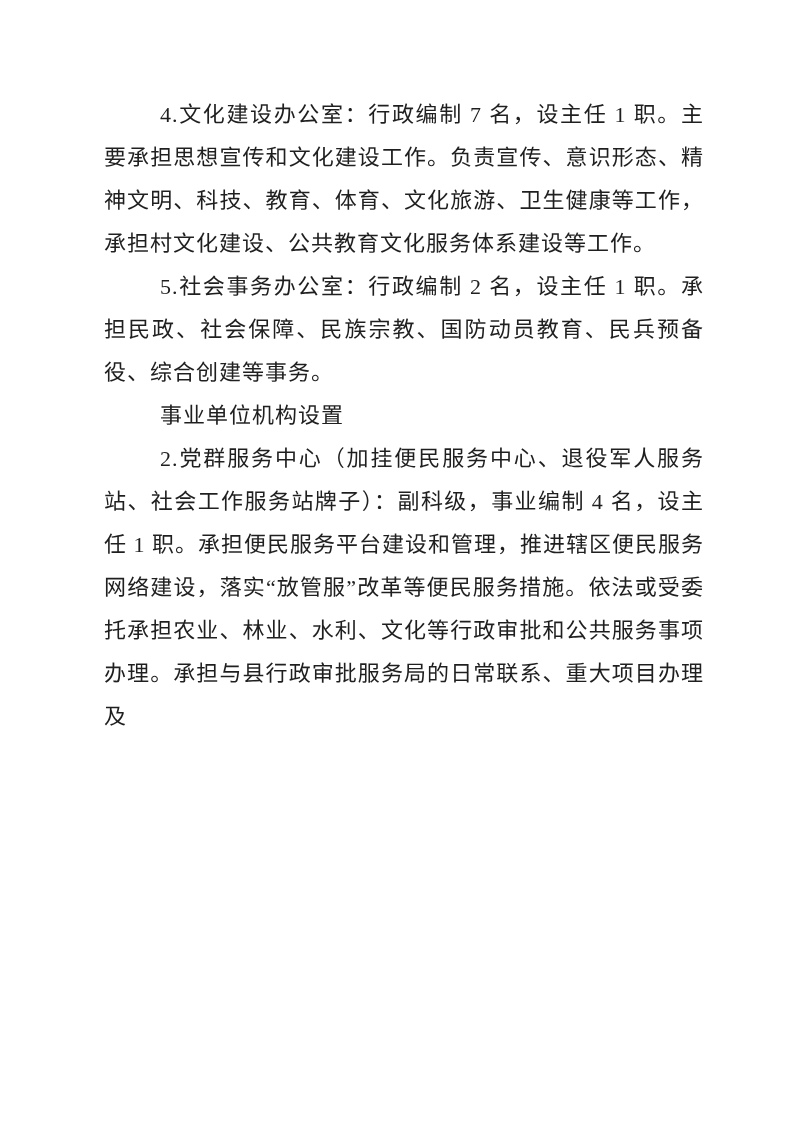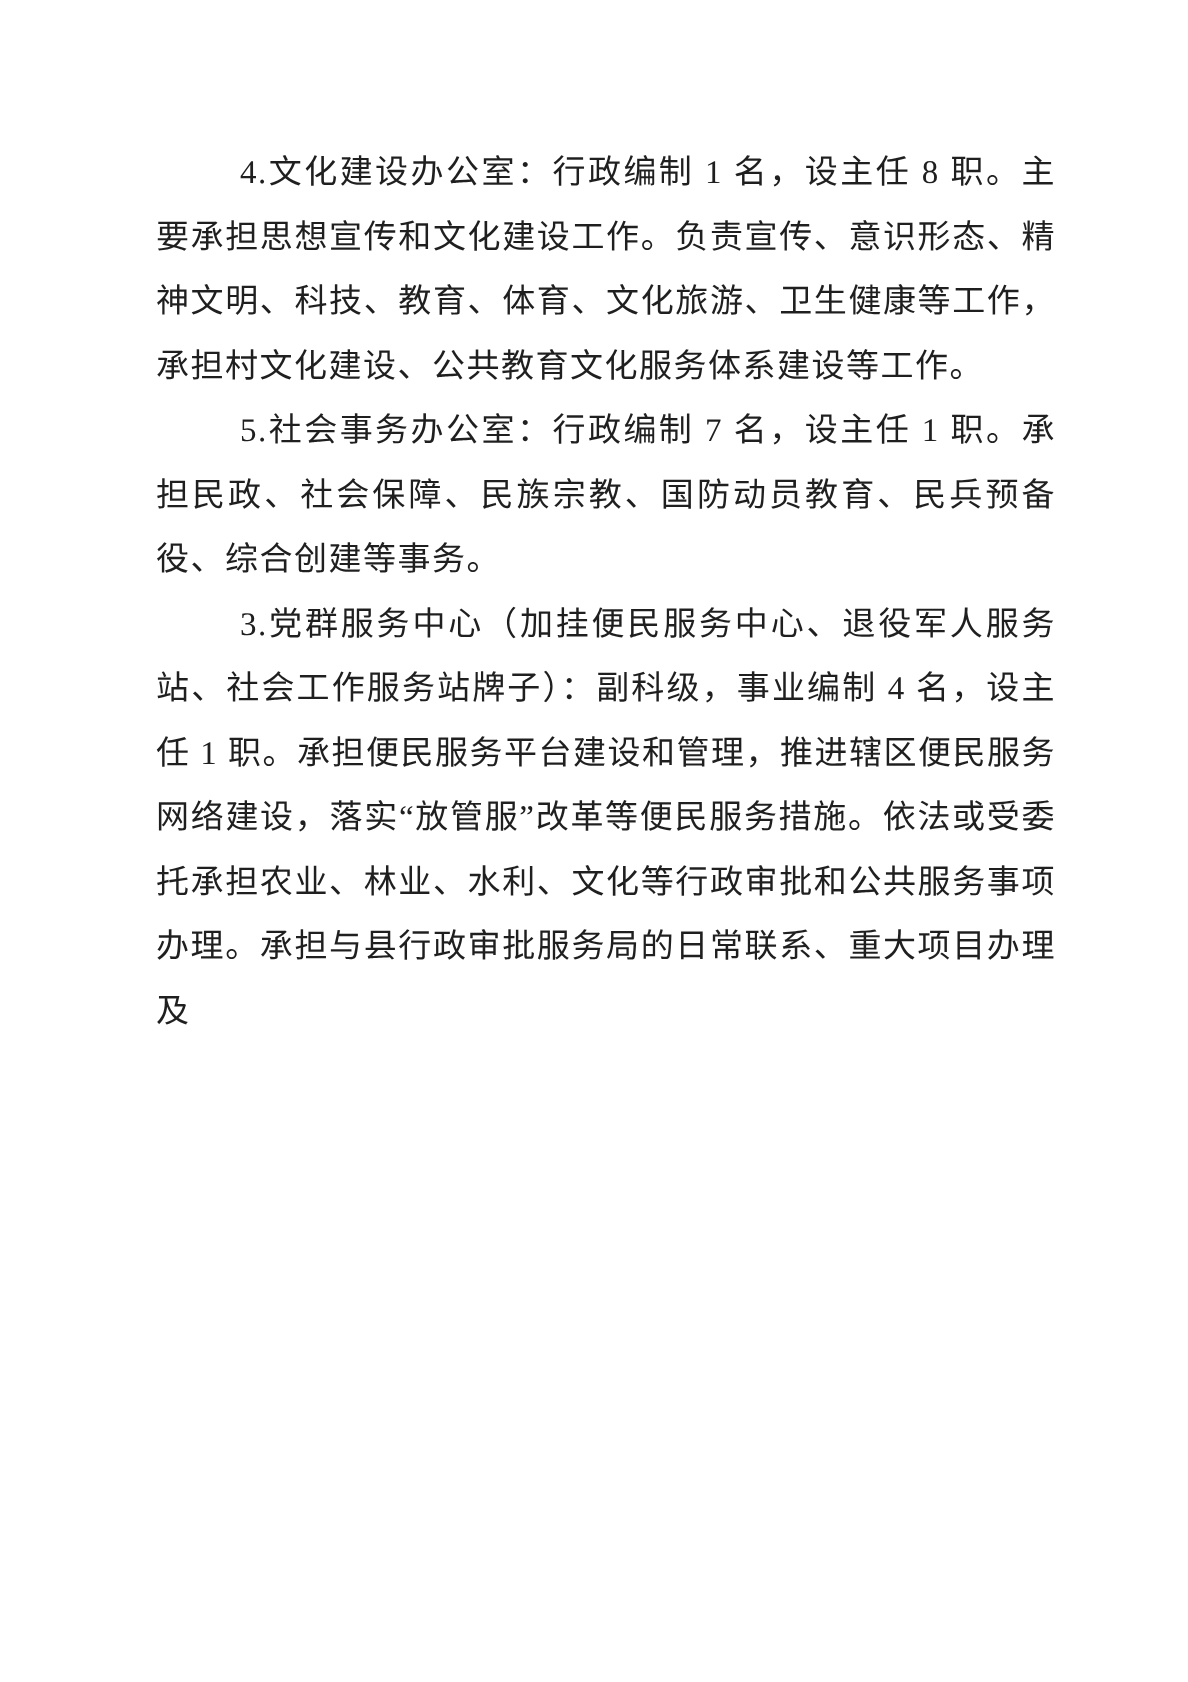--- a/index.html
+++ b/index.html
@@ -30,16 +30,17 @@
     text-align: justify;
     text-justify: inter-character;
     text-indent: 56px;
     word-break: break-all;
   }
 </style>
 </head>
 <body>
 
 <div class="page">
-  <p class="para">4.文化建设办公室：行政编制 1 名，设主任 8 职。主要承担思想宣传和文化建设工作。负责宣传、意识形态、精神文明、科技、教育、体育、文化旅游、卫生健康等工作，承担村文化建设、公共教育文化服务体系建设等工作。</p>
-  <p class="para">5.社会事务办公室：行政编制 7 名，设主任 1 职。承担民政、社会保障、民族宗教、国防动员教育、民兵预备役、综合创建等事务。</p>
-  <p class="para">3.党群服务中心（加挂便民服务中心、退役军人服务站、社会工作服务站牌子）：副科级，事业编制 4 名，设主任 1 职。承担便民服务平台建设和管理，推进辖区便民服务网络建设，落实“放管服”改革等便民服务措施。依法或受委托承担农业、林业、水利、文化等行政审批和公共服务事项办理。承担与县行政审批服务局的日常联系、重大项目办理及</p>
+  <p class="para">4.文化建设办公室：行政编制 7 名，设主任 1 职。主要承担思想宣传和文化建设工作。负责宣传、意识形态、精神文明、科技、教育、体育、文化旅游、卫生健康等工作，承担村文化建设、公共教育文化服务体系建设等工作。</p>
+  <p class="para">5.社会事务办公室：行政编制 2 名，设主任 1 职。承担民政、社会保障、民族宗教、国防动员教育、民兵预备役、综合创建等事务。</p>
+  <p class="para">事业单位机构设置</p>
+  <p class="para">2.党群服务中心（加挂便民服务中心、退役军人服务站、社会工作服务站牌子）：副科级，事业编制 4 名，设主任 1 职。承担便民服务平台建设和管理，推进辖区便民服务网络建设，落实“放管服”改革等便民服务措施。依法或受委托承担农业、林业、水利、文化等行政审批和公共服务事项办理。承担与县行政审批服务局的日常联系、重大项目办理及</p>
 </div>
 
 </body></html>

